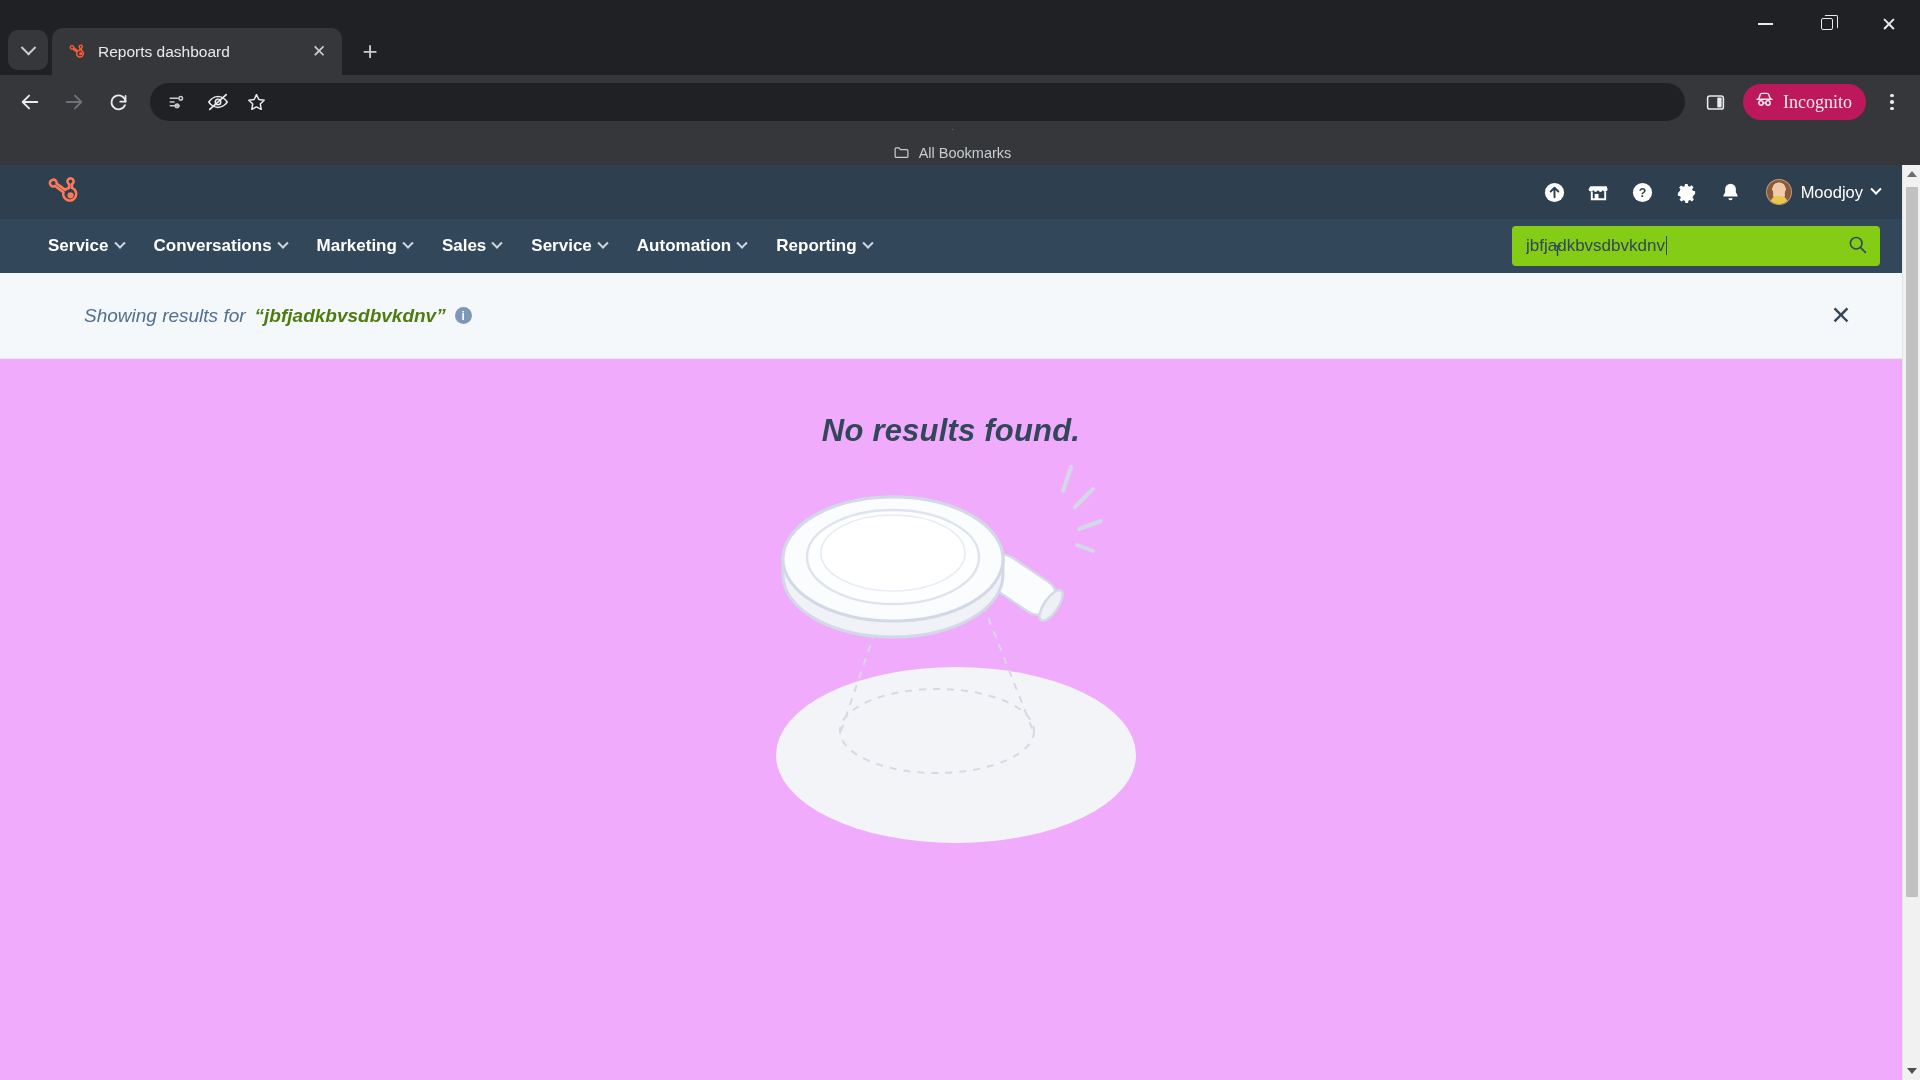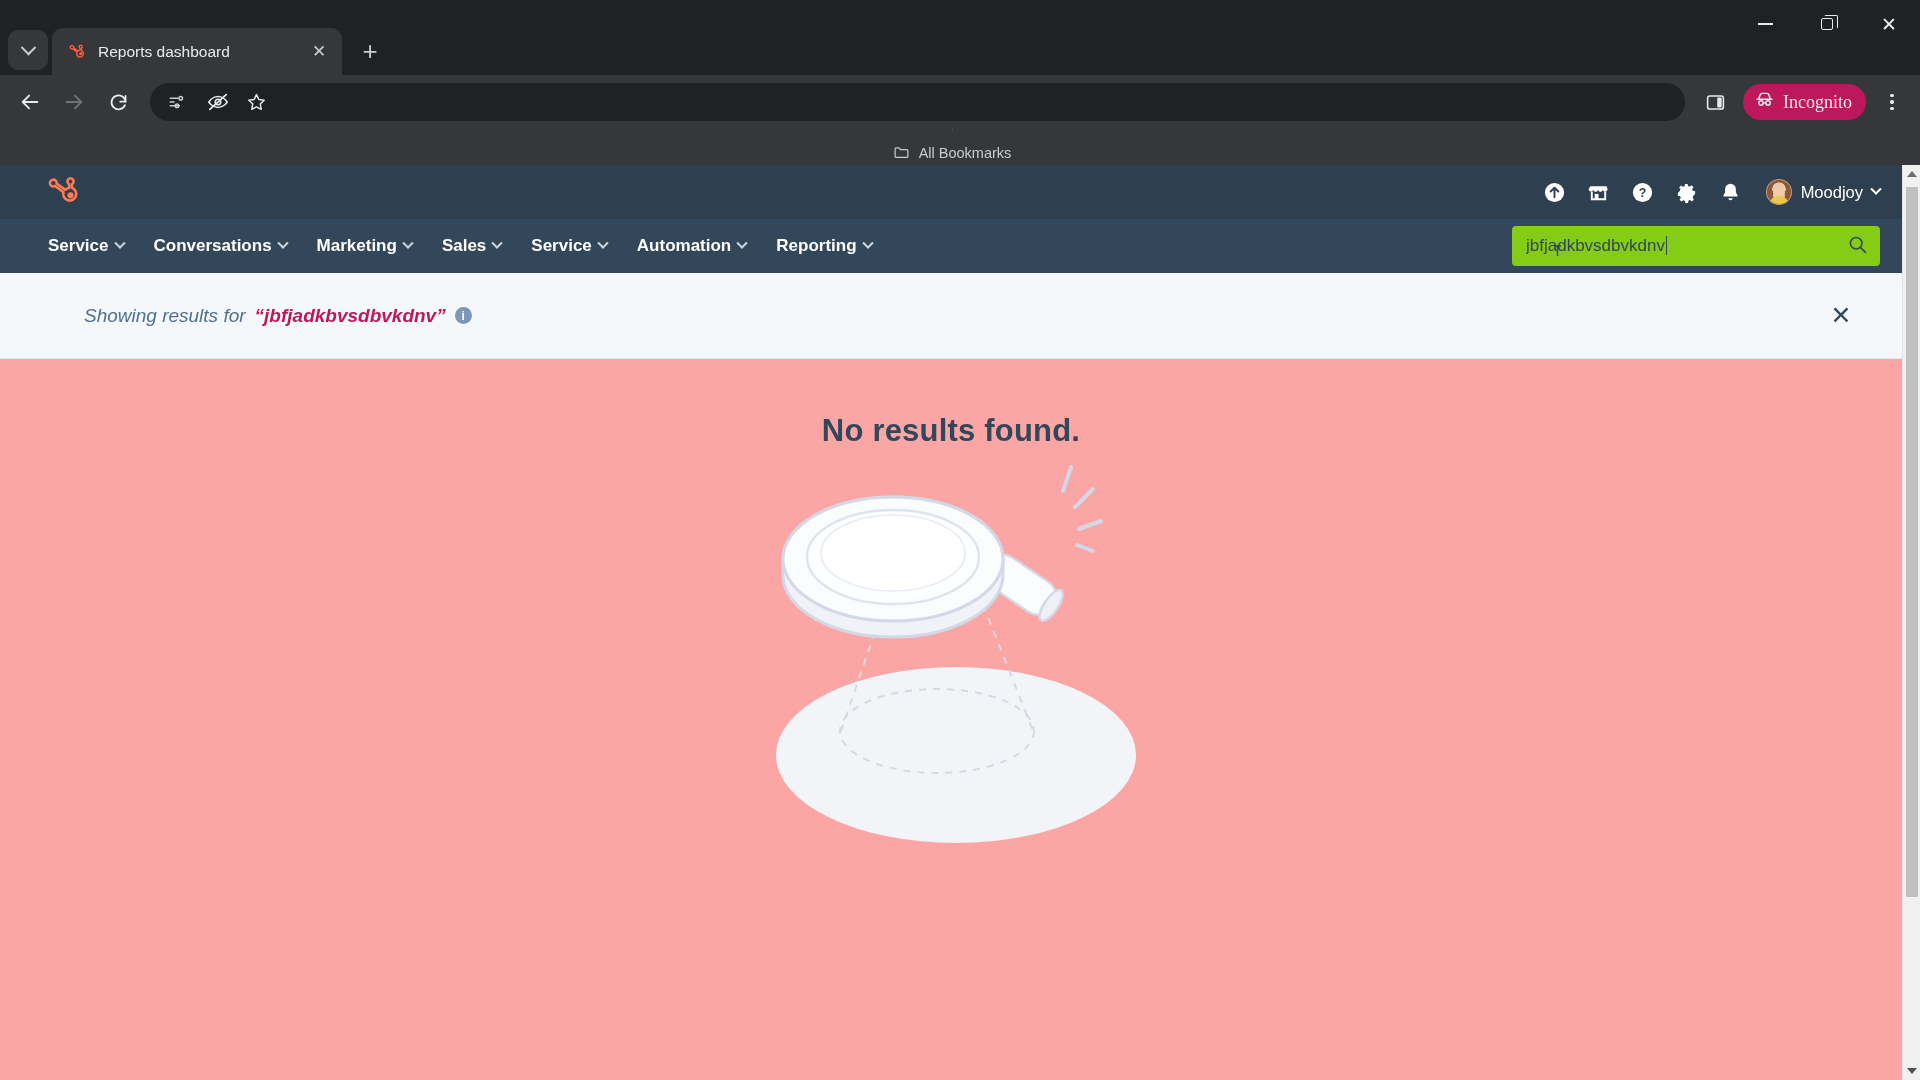--- a/index.html
+++ b/index.html
@@ -110,25 +110,25 @@
     text-decoration: underline; text-decoration-style: wavy; text-decoration-color: #e05c5c; text-underline-offset: 4px;
   }
   .caret { display:inline-block; width: 1.5px; height: 19px; background: #33475b; vertical-align: -4px; margin-left: 1px;}
   .text-cursor { position: absolute; left: 26px; top: 8px; width: 11px; height: 24px; pointer-events:none; }
 
   .hs-banner {
     height: 86px; background: #f5f8fa; border-bottom: 1px solid #e5eaef;
     display: flex; align-items: center; justify-content: space-between; padding: 0 44px 0 84px; flex: none;
   }
   .banner-text { font-size: 19px; color: #516f90; font-style: italic; display: flex; align-items: center; gap: 9px; }
-  .banner-text b { color: #be185d; font-weight: 700; }
+  .banner-text b { color: #4d7c0f; font-weight: 700; }
   .info-ic { width: 17px; height: 17px; border-radius: 50%; background: #7c98b6; color: #fff; font-size: 12px; font-weight: 700; display: inline-flex; align-items: center; justify-content: center; font-style: normal;}
   .banner-close { width: 34px; height: 34px; display: flex; align-items: center; justify-content: center; color: #33475b; }
 
-  .hs-content { flex: 1; position: relative; overflow: hidden; background: #fca5a5; }
+  .hs-content { flex: 1; position: relative; overflow: hidden; background: #f0abfc; font-style: italic; }
   .no-results {
     text-align: center; color: #33475b; font-size: 31px; font-weight: 700; margin-top: 54px; letter-spacing: .2px;
   }
   .illo { display: block; margin: 6px auto 0; }
 
   .create-row {
     position: absolute; left: 0; right: 0; bottom: 0; display: flex; gap: 78px; padding: 0 190px;
   }
   .create-btn {
     flex: 1; height: 82px; border: 1px solid #b8dcd6; border-top-color:#cfe7e3; background: #ffffff; border-radius: 3px;

